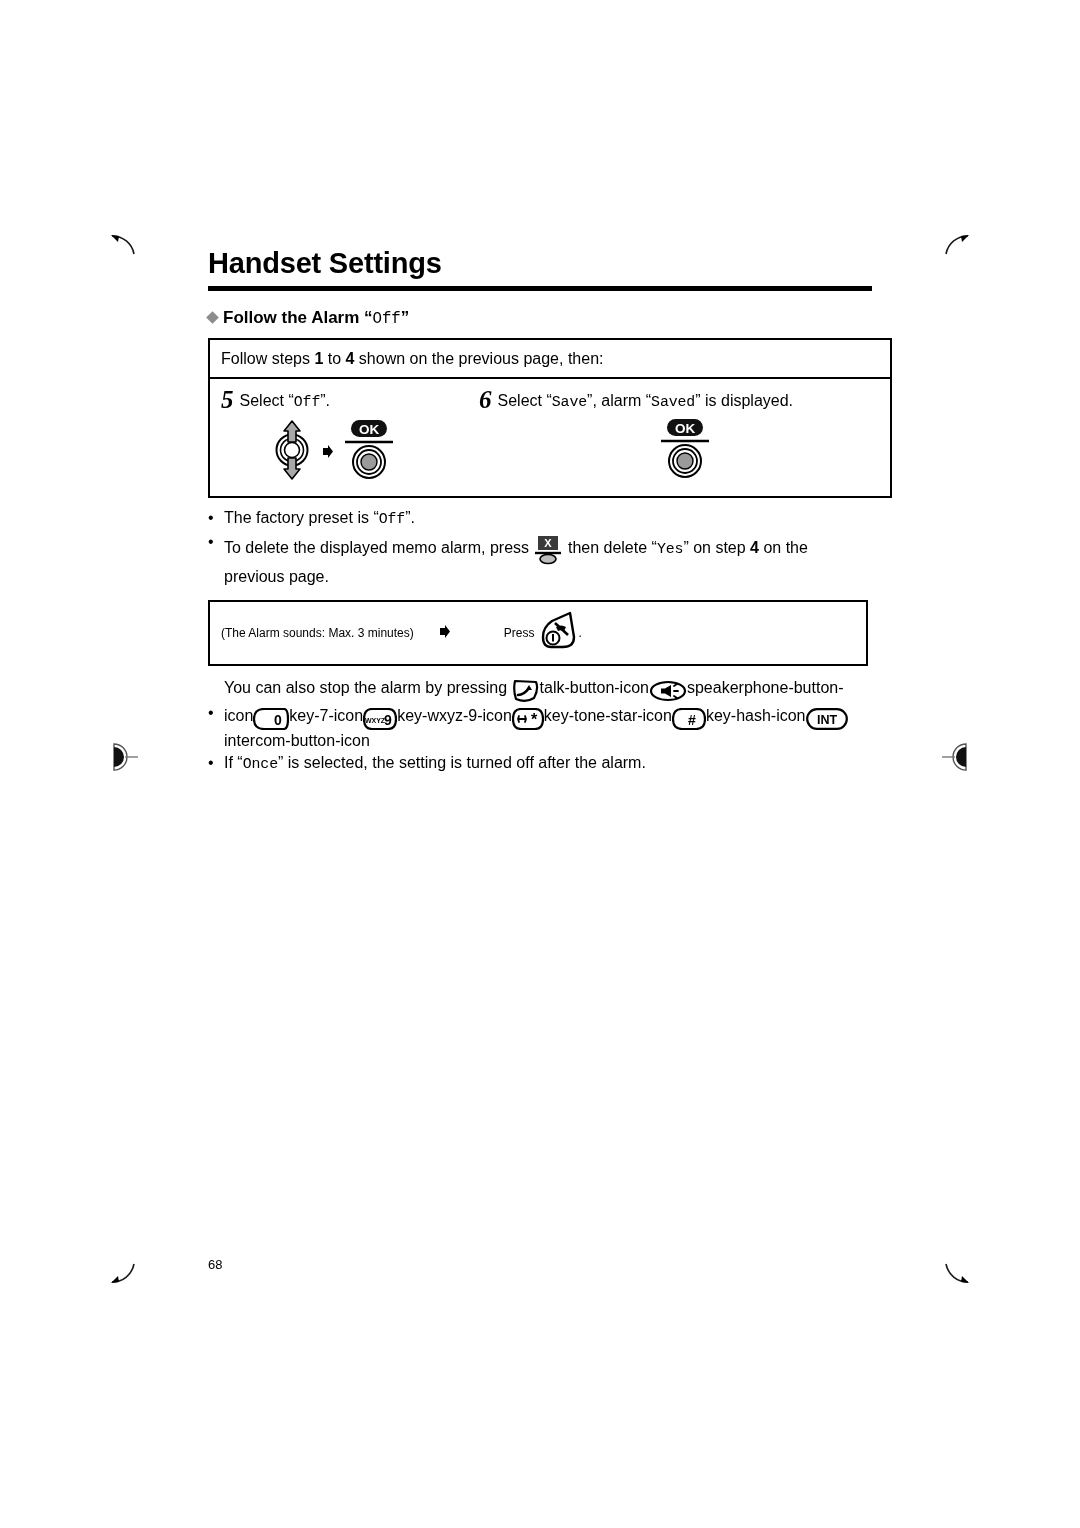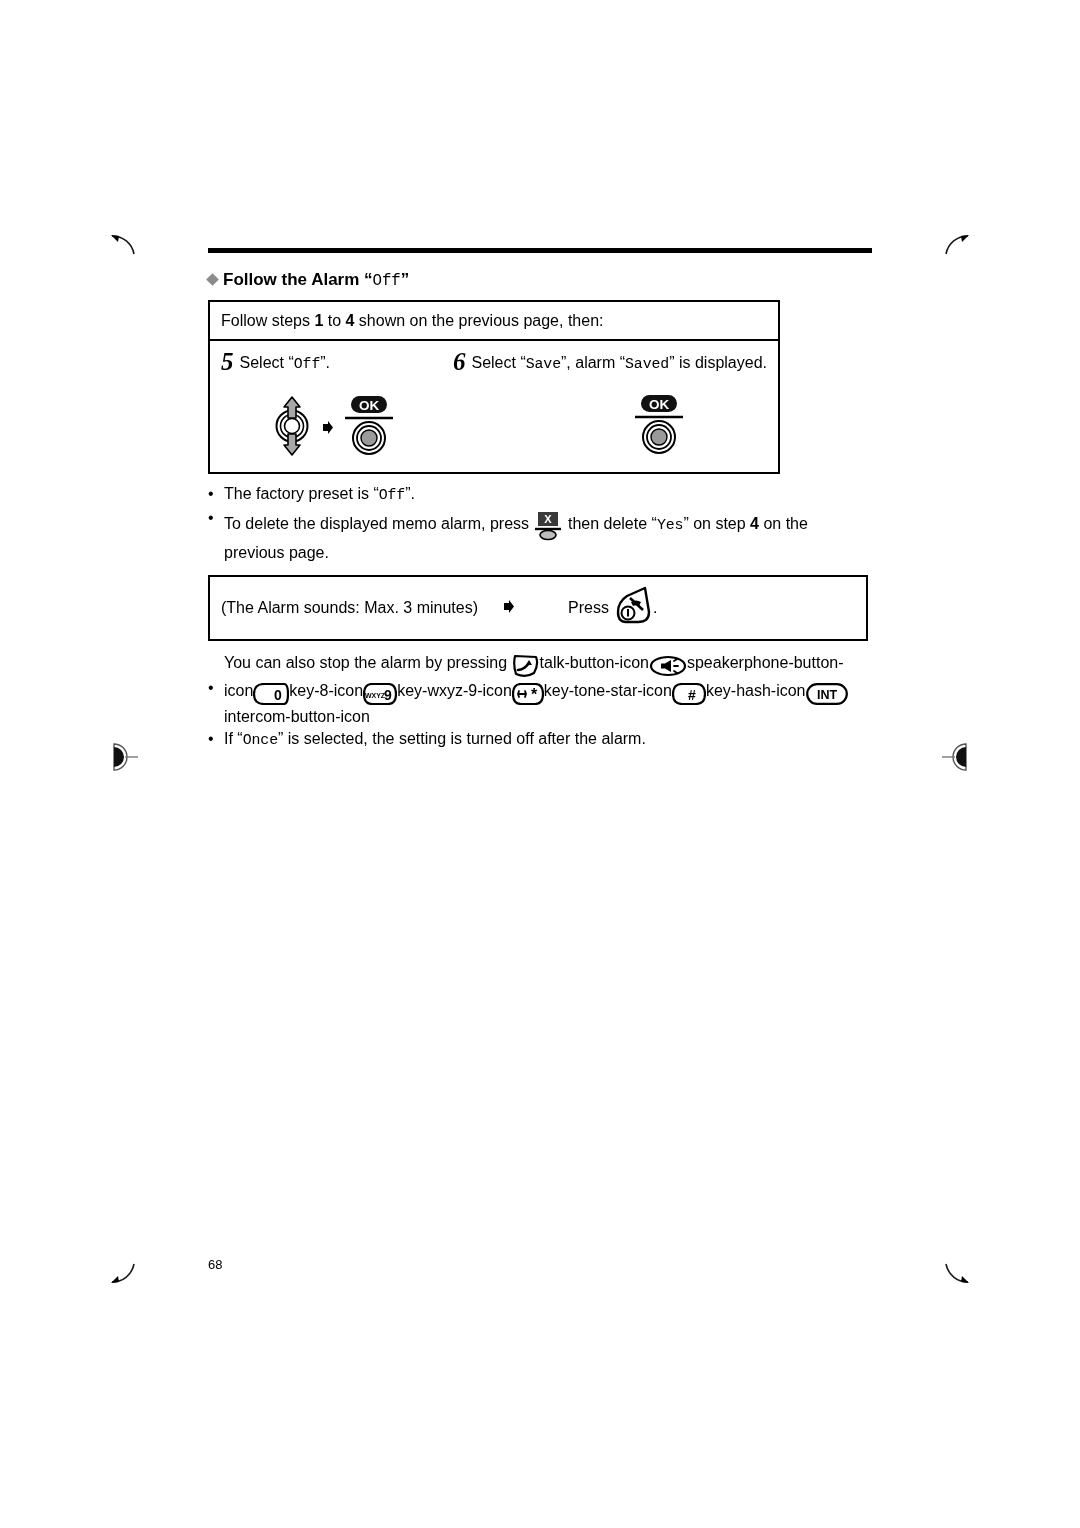--- a/index.html
+++ b/index.html
@@ -77,21 +77,21 @@
   .mono {
     font-family: "Liberation Mono", "DejaVu Sans Mono", monospace;
     font-weight: normal;
     font-size: 0.93em;
     letter-spacing: -0.1px;
   }
 
   
   .proc-box {
     border: 2px solid #000;
-    width: 572px;
+    width: 684px;
     box-sizing: border-box;
   }
   .proc-intro {
     font-size: 16px;
     padding: 9px 11px 8px 11px;
     border-bottom: 2px solid #000;
     line-height: 1.25;
   }
   .proc-intro b { font-weight: bold; }
 
@@ -120,21 +120,21 @@
     font-family: "Liberation Serif", serif;
     margin-right: 6px;
     line-height: 1;
     position: relative;
     top: 2px;
   }
 
   .step-icons {
     display: flex;
     align-items: center;
-    margin-top: 20px;
+    margin-top: 6px;
   }
   .step5-icons { padding-left: 48px; }
   .step6-icons { padding-left: 178px; }
 
   .arrow-sep {
     margin: 0 7px;
     position: relative;
     top: 2px;
   }
 
@@ -167,21 +167,21 @@
 
   
   .stop-box {
     border: 2px solid #000;
     width: 660px;
     box-sizing: border-box;
     height: 66px;
     display: flex;
     align-items: center;
     padding: 0 11px;
-    font-size: 16px;
+    font-size: 12px;
   }
   .stop-sep { margin: 0 30px 0 25px; position: relative; top: 1px; }
   .stop-press { margin-left: 23px; display: flex; align-items: center; }
 
   
   .page-num {
     position: absolute;
     left: 208px;
     top: 1258px;
     font-size: 13px;
@@ -227,20 +227,21 @@
   <div class="reg" style="left:936px; top:740px;">
     <svg width="40" height="34" viewBox="0 0 40 34">
       <path d="M30 4 A13 13 0 0 0 30 30 Z" fill="none" stroke="#555" stroke-width="1.4"></path>
       <path d="M30 7 A10 10 0 0 0 30 27 Z" fill="#111"></path>
       <line x1="19" y1="17" x2="6" y2="17" stroke="#777" stroke-width="1.4"></line>
     </svg>
   </div>
 
   <div class="content">
 
+    <h1 class="chapter-title">Handset Settings</h1>
     <div class="title-rule"></div>
 
     <div class="sec-head">
       <span class="diamond"></span>
       <span>Follow the Alarm</span>
       <span style="font-weight:bold;">&nbsp;“</span>
         <span class="mono">Off</span>
         <span style="font-weight:bold;">”</span>
     </div>
 
@@ -376,21 +377,21 @@
             <svg width="38" height="22" viewBox="0 0 38 22">
               <ellipse cx="19" cy="11" rx="17" ry="9" fill="#fff" stroke="#000" stroke-width="2.2"></ellipse>
               <path d="M22 5 L22 17 L16 13.5 L12 13.5 L12 8.5 L16 8.5 Z" fill="#000"></path>
               <path d="M25 6 L28 4 M25 11 L29 11 M25 16 L28 18" fill="none" stroke="#000" stroke-width="1.8" stroke-linecap="round"></path>
             </svg>
           </span><span>speakerphone-button-icon</span><span class="inline-ic" style="top:5px;">
             <svg width="36" height="22" viewBox="0 0 36 22">
               <path d="M11 1 L31 1 Q35 1 35 11 Q35 21 31 21 L11 21 Q1 21 1 11 Q1 1 11 1 Z" fill="#fff" stroke="#000" stroke-width="2.2"></path>
               <text x="25" y="17" font-family="Liberation Sans, sans-serif" font-size="14" font-weight="bold" fill="#000" text-anchor="middle">0</text>
             </svg>
-          </span><span>key-8-icon</span><span class="inline-ic" style="top:5px;">
+          </span><span>key-7-icon</span><span class="inline-ic" style="top:5px;">
             <svg width="34" height="22" viewBox="0 0 34 22">
               <path d="M9 1 L25 1 Q33 1 33 11 Q33 21 25 21 L9 21 Q1 21 1 11 Q1 1 9 1 Z" fill="#fff" stroke="#000" stroke-width="2.2"></path>
               <text x="12" y="14.5" font-family="Liberation Sans, sans-serif" font-size="7" font-weight="bold" fill="#000" text-anchor="middle">WXYZ</text>
               <text x="25" y="17" font-family="Liberation Sans, sans-serif" font-size="14" font-weight="bold" fill="#000" text-anchor="middle">9</text>
             </svg>
           </span><span>key-wxyz-9-icon</span><span class="inline-ic" style="top:5px;">
             <svg width="32" height="22" viewBox="0 0 32 22">
               <path d="M9 1 L23 1 Q31 1 31 11 Q31 21 23 21 L9 21 Q1 21 1 11 Q1 1 9 1 Z" fill="#fff" stroke="#000" stroke-width="2.2"></path>
               <path d="M6 11 L14 11 M7 8 L6 11 L7 14 M13 8 L14 11 L13 14" fill="none" stroke="#000" stroke-width="1.8" stroke-linecap="round"></path>
               <text x="22" y="17" font-family="Liberation Sans, sans-serif" font-size="16" font-weight="bold" fill="#000" text-anchor="middle">*</text>

